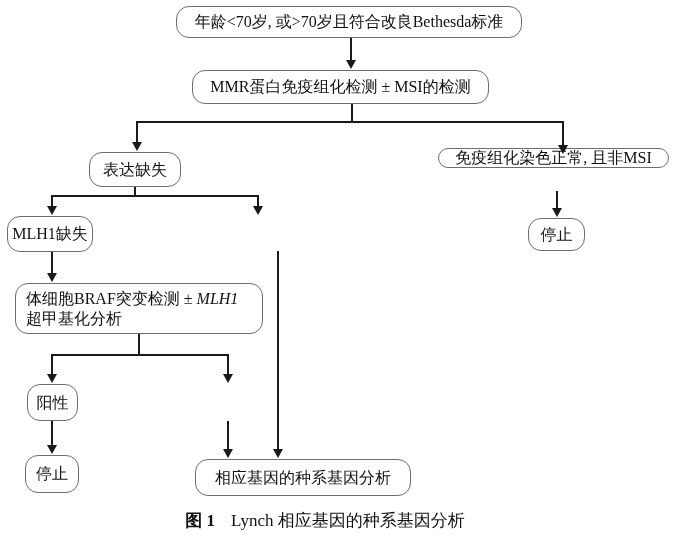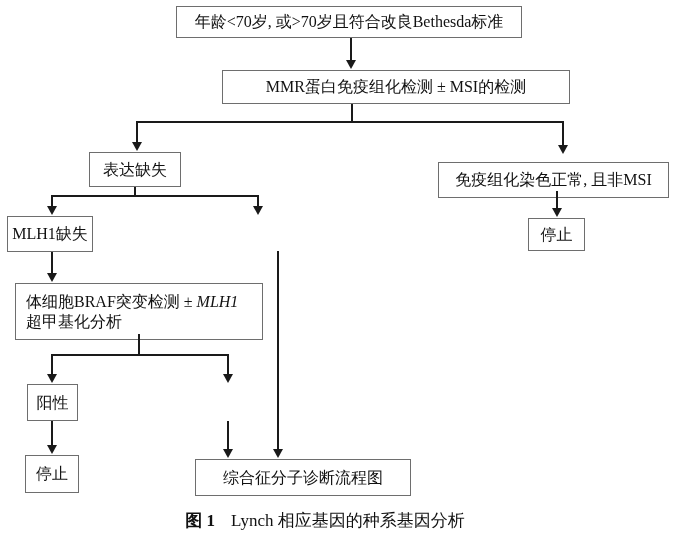--- a/index.html
+++ b/index.html
@@ -14,21 +14,21 @@
     width:679px;height:538px;
     background:var(--bg);
     font-family:"Liberation Serif","DejaVu Serif",serif;
     color:var(--text);
     overflow:hidden;
   }
   .node{
     position:absolute;
     box-sizing:border-box;
     border:1px solid var(--border);
-    border-radius:0;
+    border-radius:13px;
     background:var(--bg);
     display:flex;align-items:center;justify-content:center;
     font-size:16px;line-height:1.25;
     text-align:center;
     padding:2px 8px;
     white-space:nowrap;
   }
   .node.multiline{
     white-space:normal;
     justify-content:flex-start;
@@ -53,44 +53,44 @@
   .caption .cap-label{font-weight:bold;margin-right:16px;}
   .italic{font-style:italic;}
 </style>
 </head>
 <body>
 
 <div id="canvas">
 
   <div class="node" style="left:176px;top:6px;width:346px;height:32px">年龄&lt;70岁, 或&gt;70岁且符合改良Bethesda标准</div>
 
-  <div class="node" style="left:222px;top:70px;width:348px;height:34px">MMR蛋白免疫组化检测 ± MSI的检测</div>
+  <div class="node" style="left:192px;top:70px;width:297px;height:34px">MMR蛋白免疫组化检测 ± MSI的检测</div>
 
   <div class="node" style="left:89px;top:152px;width:92px;height:35px">表达缺失</div>
 
-  <div class="node" style="left:438px;top:162px;width:231px;height:36px">免疫组化染色正常, 且非MSI</div>
+  <div class="node" style="left:438px;top:148px;width:231px;height:20px">免疫组化染色正常, 且非MSI</div>
 
   <div class="node" style="left:528px;top:218px;width:57px;height:33px">停止</div>
 
   <div class="node" style="left:7px;top:216px;width:86px;height:36px">MLH1缺失</div>
 
 
-  <div class="node multiline" style="left:15px;top:283px;width:248px;height:57px">
+  <div class="node multiline" style="left:15px;top:283px;width:248px;height:51px">
     <div>
       <span>体细胞BRAF突变检测 ± </span><span class="italic">MLH1</span><br>
       <span>超甲基化分析</span>
     </div>
   </div>
 
   <div class="node" style="left:27px;top:384px;width:51px;height:37px">阳性</div>
 
 
   <div class="node" style="left:25px;top:455px;width:54px;height:38px">停止</div>
 
-  <div class="node" style="left:195px;top:459px;width:216px;height:37px">综合征分子诊断流程图</div>
+  <div class="node" style="left:195px;top:459px;width:216px;height:37px">相应基因的种系基因分析</div>
 
   <div class="vline" style="left:350px;top:38px;height:24px"></div>
   <div class="arr" style="left:346px;top:60px"></div>
 
   <div class="vline" style="left:351px;top:104px;height:19px"></div>
   <div class="hline" style="left:136px;top:121px;width:428px"></div>
   <div class="vline" style="left:136px;top:121px;height:23px"></div>
   <div class="arr" style="left:132px;top:142px"></div>
   <div class="vline" style="left:562px;top:121px;height:26px"></div>
   <div class="arr" style="left:558px;top:145px"></div>

